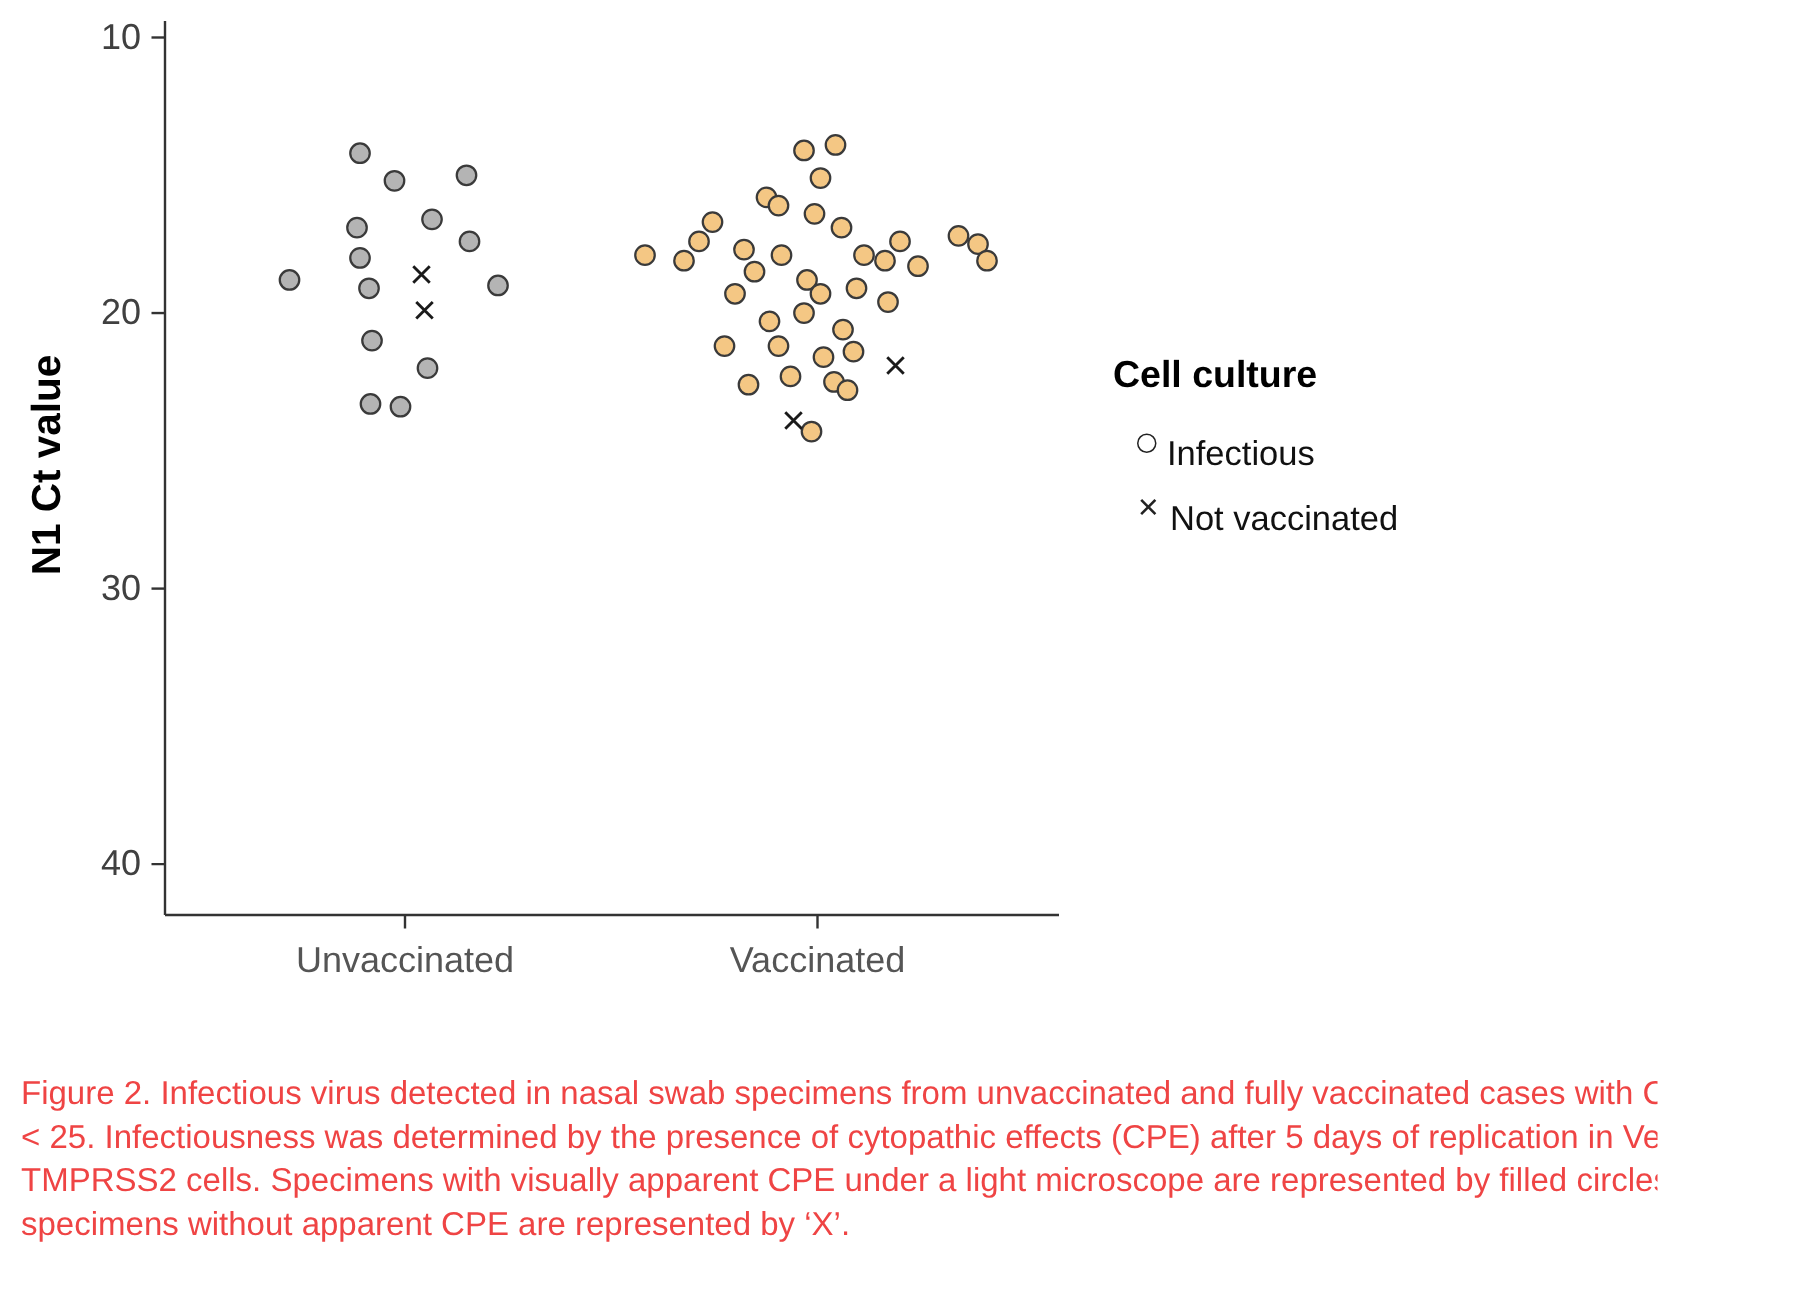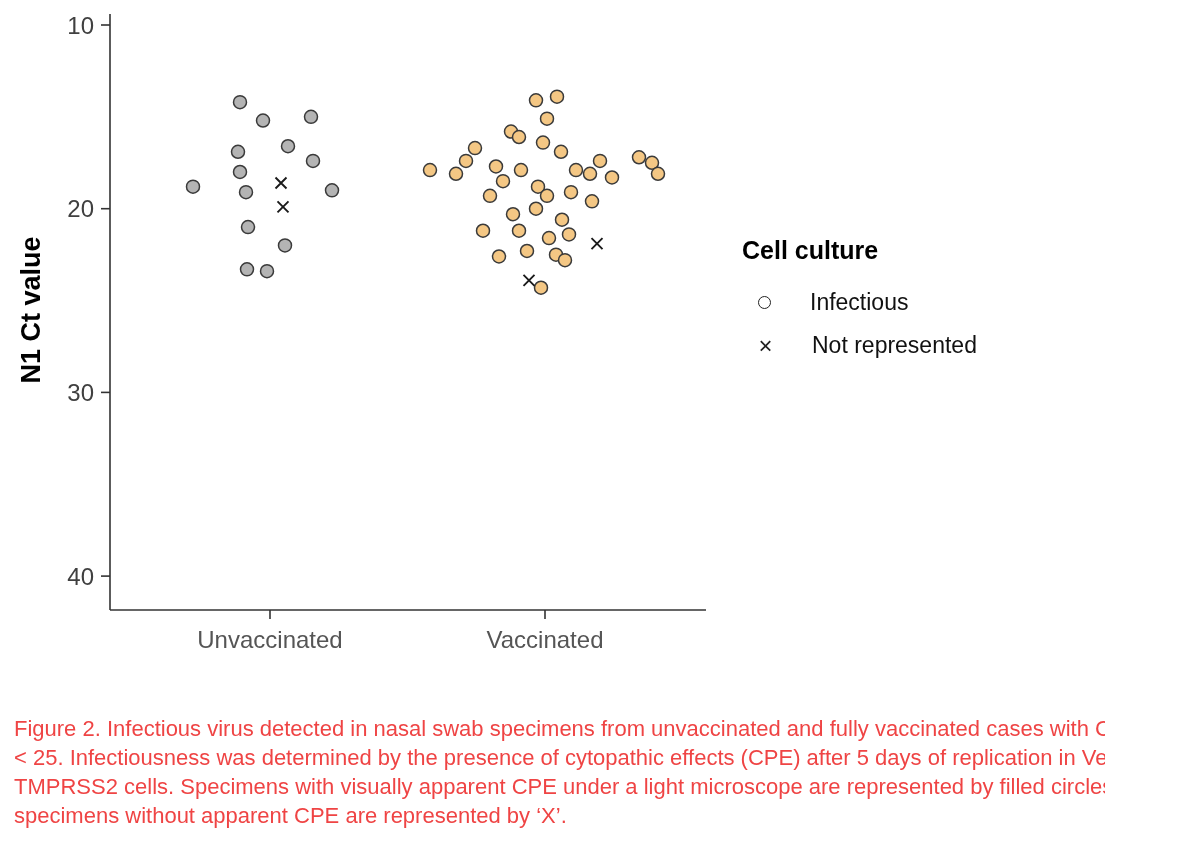--- a/index.html
+++ b/index.html
@@ -56,22 +56,22 @@
     flex-direction: column;
   }
   .legend-title {
     font-size: 25px;
     font-weight: bold;
     color: #000000;
     margin-bottom: 24px;
   }
   .legend-item {
     display: flex;
-    align-items: center;
-    gap: 39px;
+    align-items: flex-start;
+    gap: 7px;
     margin-bottom: 16px;
     padding-left: 16px;
     font-size: 23px;
     color: #111111;
   }
   .marker-circle {
     display: inline-block;
     width: 11px;
     height: 11px;
     border: 1.7px solid #222222;
@@ -195,19 +195,19 @@
   <div class="legend">
     <div class="legend-title">Cell culture</div>
 
     <div class="legend-item">
       <span class="marker-circle"></span>
       <span>Infectious</span>
     </div>
 
     <div class="legend-item">
       <span class="marker-x">×</span>
-      <span>Not represented</span>
+      <span>Not vaccinated</span>
     </div>
   </div>
 
   <p class="caption">Figure 2. Infectious virus detected in nasal swab specimens from unvaccinated and fully vaccinated cases with Ct values &lt; 25. Infectiousness was determined by the presence of cytopathic effects (CPE) after 5 days of replication in Vero E6 TMPRSS2 cells. Specimens with visually apparent CPE under a light microscope are represented by filled circles, and specimens without apparent CPE are represented by ‘X’.</p>
 
 </div>
 
 </body></html>

